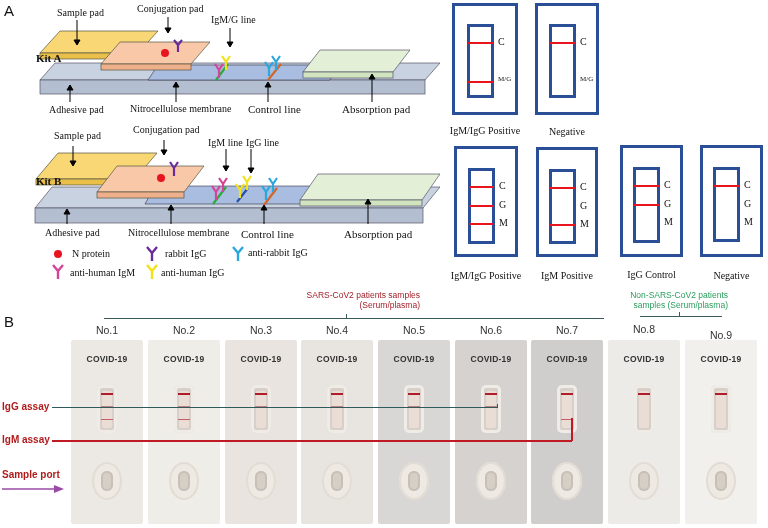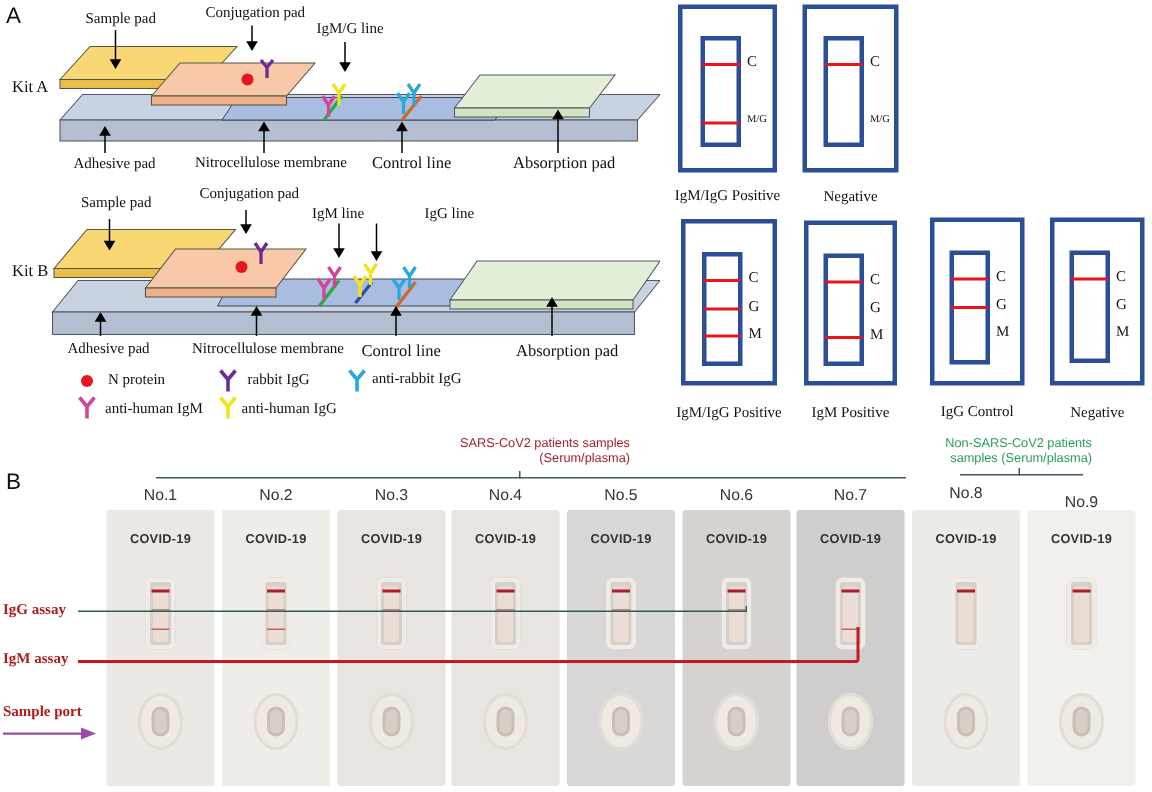--- a/index.html
+++ b/index.html
@@ -1,34 +1,34 @@
 <!DOCTYPE html>
 <html><head>
 <meta charset="utf-8">
 <style>
   html,body{margin:0;padding:0;background:#fff;}
   body{width:768px;height:528px;position:relative;overflow:hidden;font-family:"Liberation Serif","DejaVu Serif",serif;color:#111;}
   .abs{position:absolute;}
   .serif{font-family:"Liberation Serif","DejaVu Serif",serif;}
   .panel-letter{font-family:"Liberation Sans","DejaVu Sans",sans-serif;font-size:15px;}
   .lbl{font-size:10px;white-space:nowrap;}
-  .kit{font-size:11px;font-weight:normal;}
+  .kit{font-size:11px;font-weight:bold;margin-left:28px;}
   .cass-label{font-size:10px;text-align:center;white-space:nowrap;}
   .numlbl{font-family:"Liberation Sans","DejaVu Sans",sans-serif;font-size:10.5px;color:#333;text-align:center;width:60px;}
   .grp{font-family:"Liberation Sans","DejaVu Sans",sans-serif;font-size:8.5px;text-align:right;line-height:10px;}
   .strip{position:absolute;top:340px;height:184px;border-radius:2px;}
   .strip .brand{position:absolute;top:14px;left:0;right:0;text-align:center;font-family:"Liberation Sans","DejaVu Sans",sans-serif;font-size:8.5px;color:#333;letter-spacing:0.2px;font-weight:bold;}
   .strip .win{position:absolute;top:45px;width:20px;height:48px;left:50%;margin-left:-10px;border-radius:5px;background:#d8d0c8;box-shadow:inset 0 0 0 3px #efebe6;}
   .strip .win .inner{position:absolute;left:5px;right:5px;top:6px;bottom:5px;background:#e9ddd6;border-radius:2px;}
   .strip .cline{position:absolute;left:4px;right:4px;top:8px;height:2px;background:#b01c2a;}
   .strip .mline{position:absolute;left:4px;right:4px;top:34px;height:1px;background:#c5606a;}
   .strip .gline{position:absolute;left:4px;right:4px;top:21px;height:1px;background:#c08080;}
   .strip .port{position:absolute;top:122px;left:50%;margin-left:-15px;width:30px;height:38px;border-radius:50%;background:#eee9e2;box-shadow:inset 0 0 0 2px #e2dcd4;}
   .strip .port .hole{position:absolute;left:9px;top:9px;width:12px;height:20px;border-radius:6px;background:#d6cfc6;box-shadow:inset 0 0 0 2px #c8c0b6;}
-  .side-lbl{font-family:Liberation Serif, serif;font-size:10px;font-weight:bold;color:#b01c1c;white-space:nowrap;text-align:center;}
+  .side-lbl{font-family:Liberation Sans, sans-serif;font-size:10px;font-weight:bold;color:#b01c1c;white-space:nowrap;text-align:center;}
 </style>
 </head>
 <body>
 
 <div class="abs panel-letter" style="left:4px;top:2px;">A</div>
 
 <svg class="abs" style="left:0;top:0;" width="440" height="285">
 
   <g>
 
@@ -134,21 +134,21 @@
 <div class="abs lbl" style="left:211px;top:14px;">IgM/G line</div>
 <div class="abs lbl" style="left:49px;top:104px;">Adhesive pad</div>
 <div class="abs lbl" style="left:130px;top:103px;">Nitrocellulose membrane</div>
 <div class="abs lbl" style="left:248px;top:103px;font-size:11px;">Control line</div>
 <div class="abs lbl" style="left:342px;top:103px;font-size:11px;">Absorption pad</div>
 
 <div class="abs kit" style="left:8px;top:175px;">Kit B</div>
 <div class="abs lbl" style="left:54px;top:130px;">Sample pad</div>
 <div class="abs lbl" style="left:133px;top:124px;">Conjugation pad</div>
 <div class="abs lbl" style="left:208px;top:137px;">IgM line</div>
-<div class="abs lbl" style="left:246px;top:137px;margin-left:37px;">IgG line</div>
+<div class="abs lbl" style="left:246px;top:137px;">IgG line</div>
 <div class="abs lbl" style="left:45px;top:227px;">Adhesive pad</div>
 <div class="abs lbl" style="left:128px;top:227px;">Nitrocellulose membrane</div>
 <div class="abs lbl" style="left:241px;top:228px;font-size:11px;">Control line</div>
 <div class="abs lbl" style="left:344px;top:228px;font-size:11px;">Absorption pad</div>
 
 <div class="abs lbl" style="left:72px;top:248px;">N protein</div>
 <div class="abs lbl" style="left:165px;top:248px;">rabbit IgG</div>
 <div class="abs lbl" style="left:248px;top:247px;">anti-rabbit IgG</div>
 <div class="abs lbl" style="left:70px;top:267px;">anti-human IgM</div>
 <div class="abs lbl" style="left:161px;top:267px;">anti-human IgG</div>

